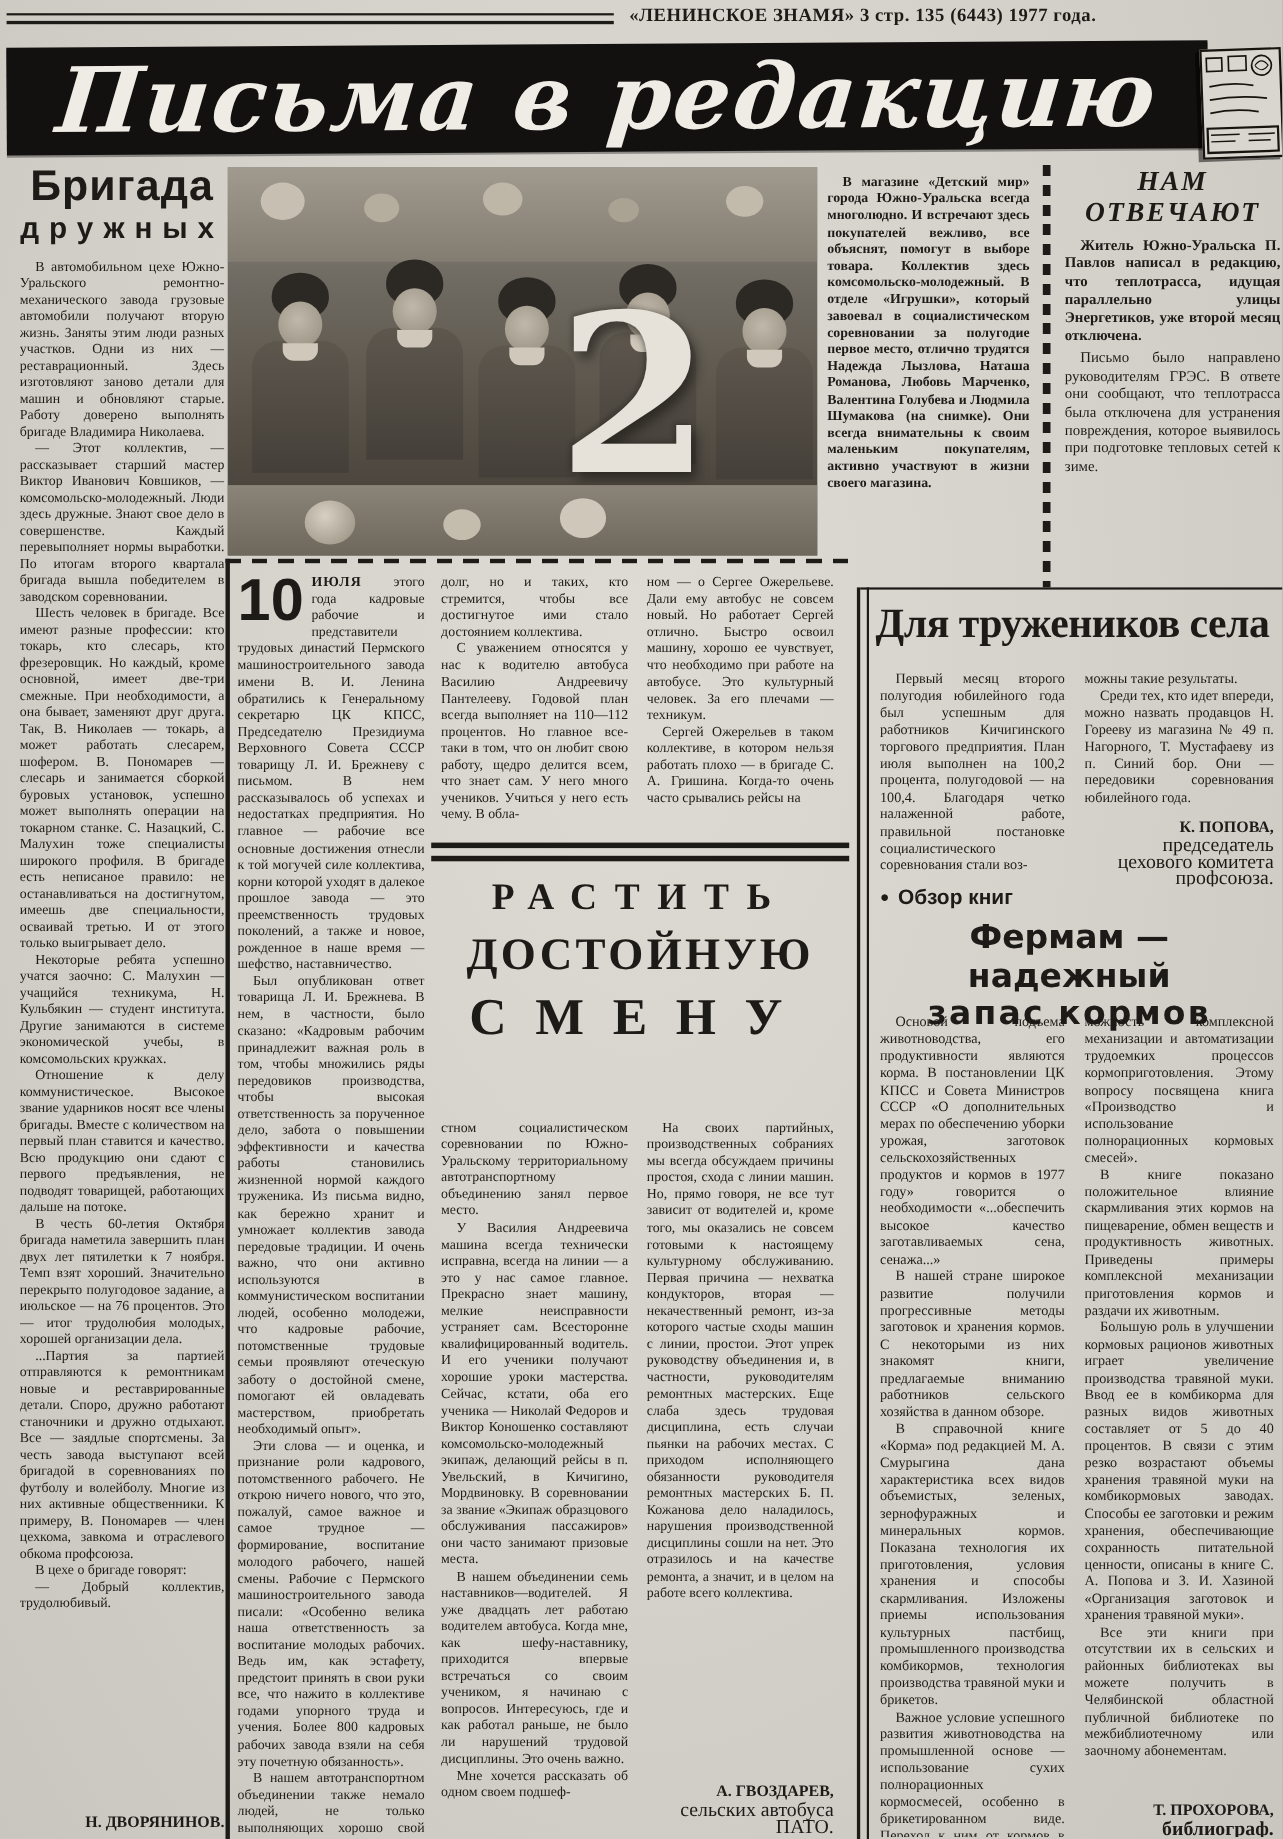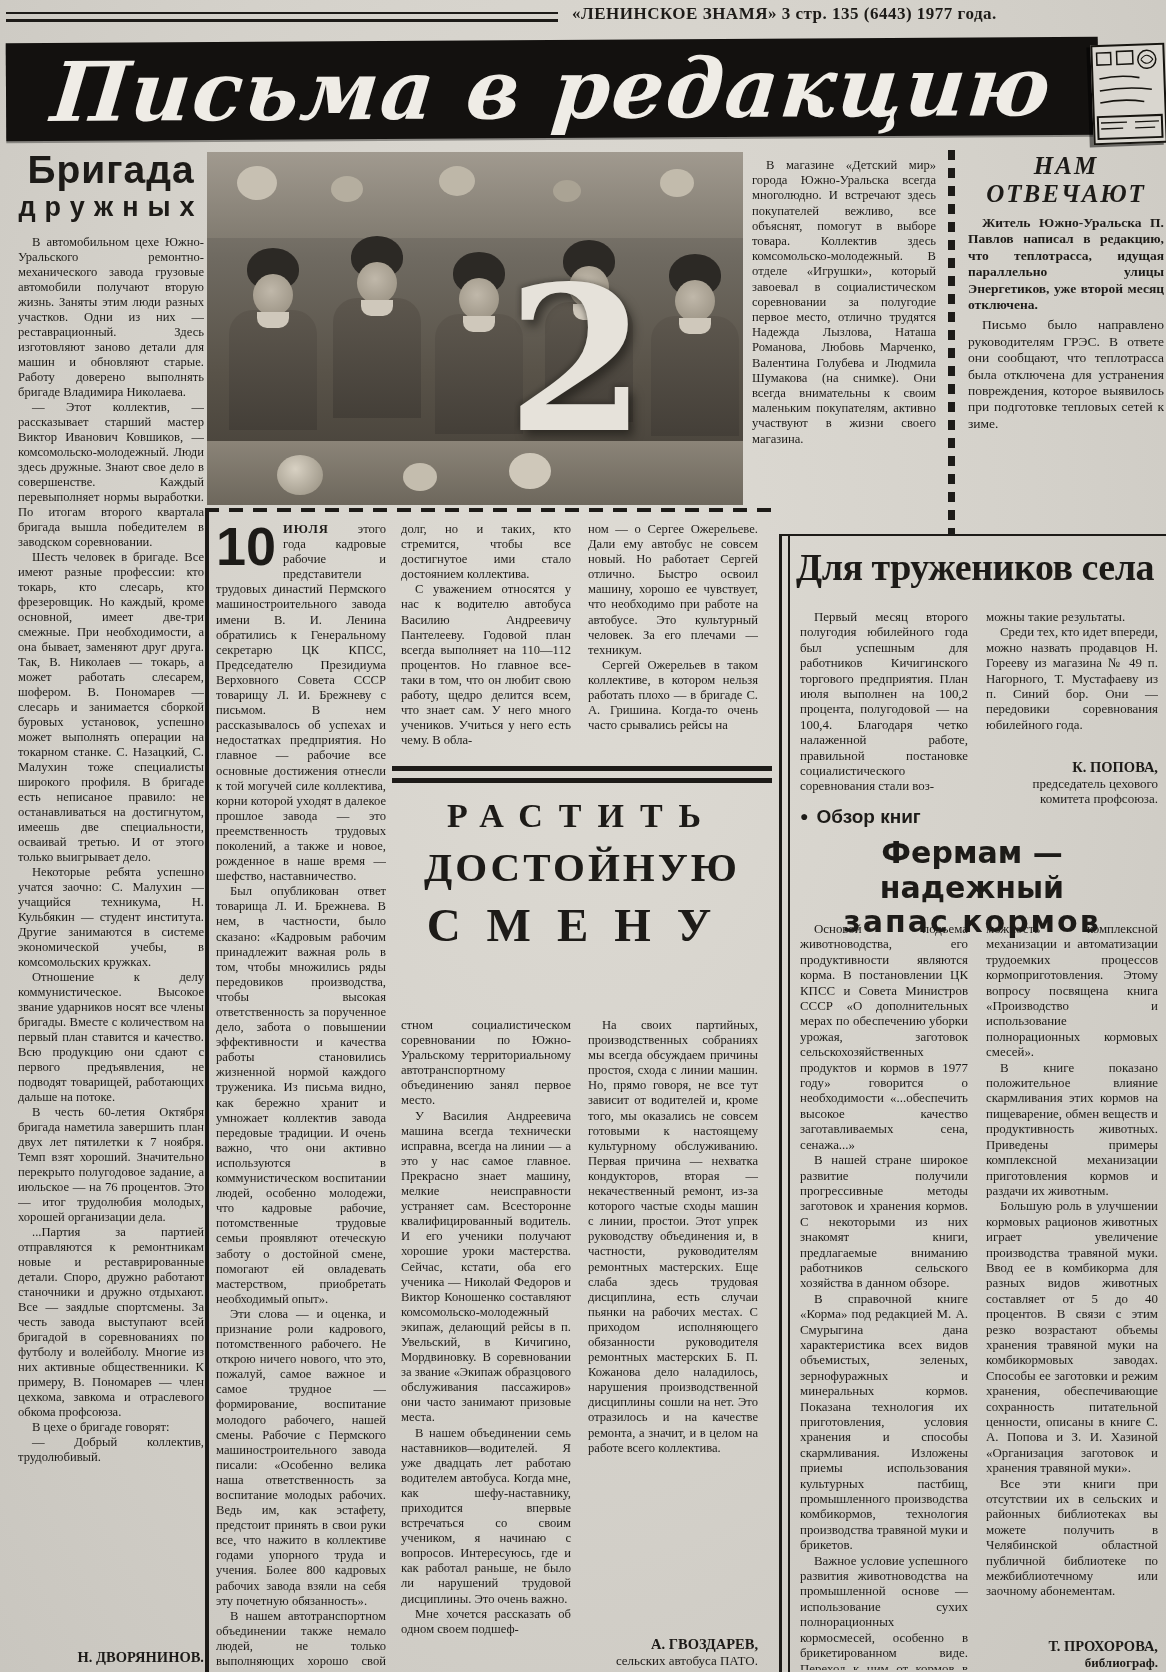--- a/index.html
+++ b/index.html
@@ -19,40 +19,40 @@
     color:#efece6;font-family:"DejaVu Serif", serif;font-style:italic;font-weight:bold;
     font-size:82px;line-height:1;transform:skewX(-6deg);letter-spacing:2px;white-space:nowrap;
   }
   .env-box{background:#d9d6cf;border:2px solid #16140f;transform:rotate(-2deg);box-shadow:-4px 2px 0 rgba(0,0,0,.5);}
   
   .colbox{overflow:hidden;}
   .flexcol{display:flex;flex-direction:column;}
   .grow{flex:1 1 auto;overflow:hidden;}
   .body p{margin:0;text-indent:14px;text-align:justify;}
   .sig{text-align:right;font-weight:bold;font-size:14.5px;line-height:17px;margin-top:6px;flex:0 0 auto;}
-  .sig-role{text-align:right;font-weight:normal;font-size:13px;line-height:15px;flex:0 0 auto;}
+  .sig-role{text-align:right;font-weight:normal;font-size:18px;line-height:15px;flex:0 0 auto;}
   
   .brigada-title1{font-family:"Liberation Sans", sans-serif;font-weight:bold;font-size:39px;line-height:1.05;text-align:center;letter-spacing:1px;}
   .brigada-title2{font-family:"Liberation Sans", sans-serif;font-weight:bold;font-size:27px;line-height:1.2;text-align:center;letter-spacing:9px;white-space:nowrap;}
   .t1{font-size:12.6px;line-height:15px;}
   
   .photo{background:linear-gradient(180deg,#8e887e 0%,#6f6a61 30%,#595349 62%,#403b34 100%);overflow:hidden;}
   .shelf{position:absolute;left:0;top:0;width:100%;height:86px;background:linear-gradient(180deg,#a49d92,#847e73);opacity:.85;}
   .toyblob{position:absolute;border-radius:50%;}
   .person{position:absolute;}
   .hair{position:absolute;left:4px;top:0;width:52px;height:42px;border-radius:50% 50% 45% 45%;background:#2c2925;}
   .face{position:absolute;left:10px;top:26px;width:40px;height:42px;border-radius:50%;background:radial-gradient(circle at 45% 40%, #c0b8aa, #948c7d);}
   .torso{position:absolute;left:-14px;top:62px;width:88px;height:120px;border-radius:24px 24px 0 0;background:linear-gradient(180deg,#5d574e,#443f38);}
   .collar{position:absolute;left:14px;top:64px;width:32px;height:16px;background:#cfc8bb;border-radius:0 0 10px 10px;}
   .photo-number{
     position:absolute;font-family:"DejaVu Serif", serif;font-weight:bold;font-size:200px;line-height:1;
     color:#e6e2da;text-shadow:5px 6px 10px rgba(20,18,15,.55), -2px -2px 4px rgba(20,18,15,.25);
   }
   .counter{position:absolute;left:0;bottom:0;width:100%;height:64px;background:linear-gradient(180deg,#8b8478,#6d675c);}
-  .caption{font-weight:normal;font-size:12.6px;line-height:15.2px;}
+  .caption{font-weight:bold;font-size:12.6px;line-height:15.2px;}
   .caption p{margin:0;text-indent:14px;text-align:justify;}
   
   .dashv{background:repeating-linear-gradient(180deg,#1d1b18 0 10px,transparent 10px 18px);width:7px;}
   .dashh{background:repeating-linear-gradient(90deg,#1d1b18 0 14px,transparent 14px 24px);height:4px;}
   .nam-title{font-style:italic;font-weight:bold;font-size:25px;line-height:1.1;text-align:center;letter-spacing:2px;}
   .t2{font-size:13.5px;line-height:16.4px;}
   .t2 p{margin:0 0 4px 0;}
   
   .feature-frame{border-left:4px solid #1d1b18;}
   .t3{font-size:12.6px;line-height:15.1px;}

